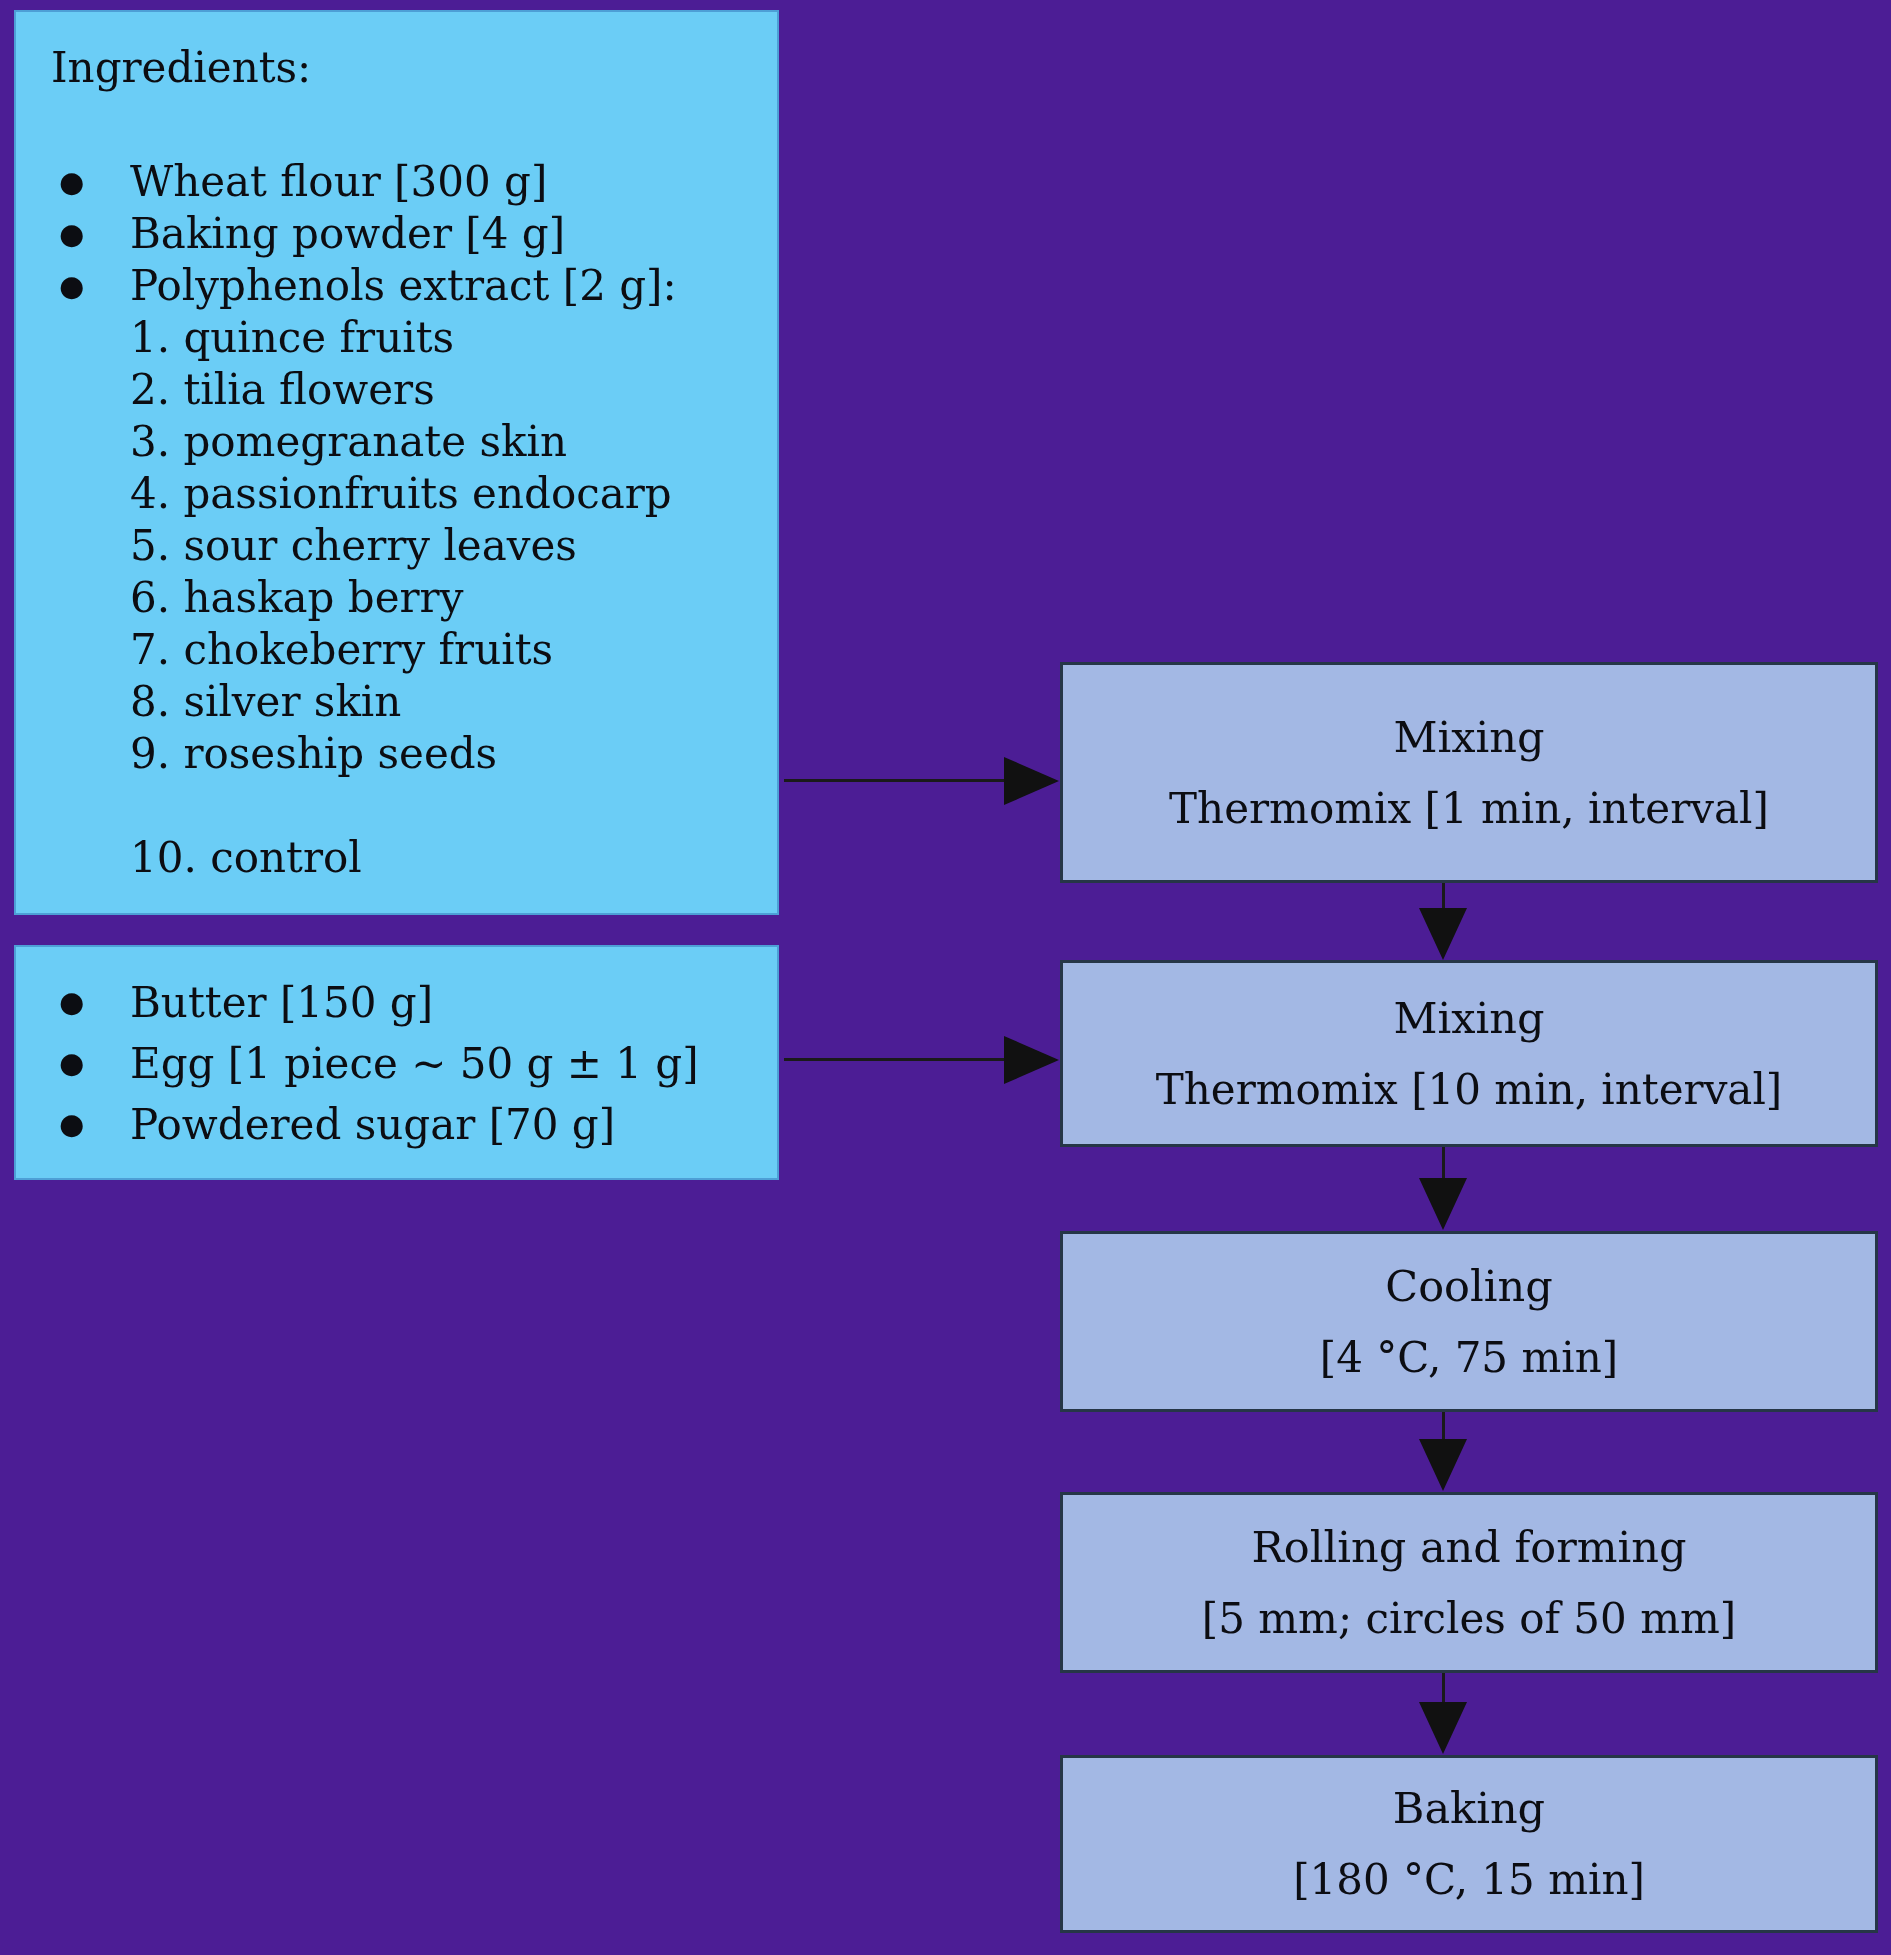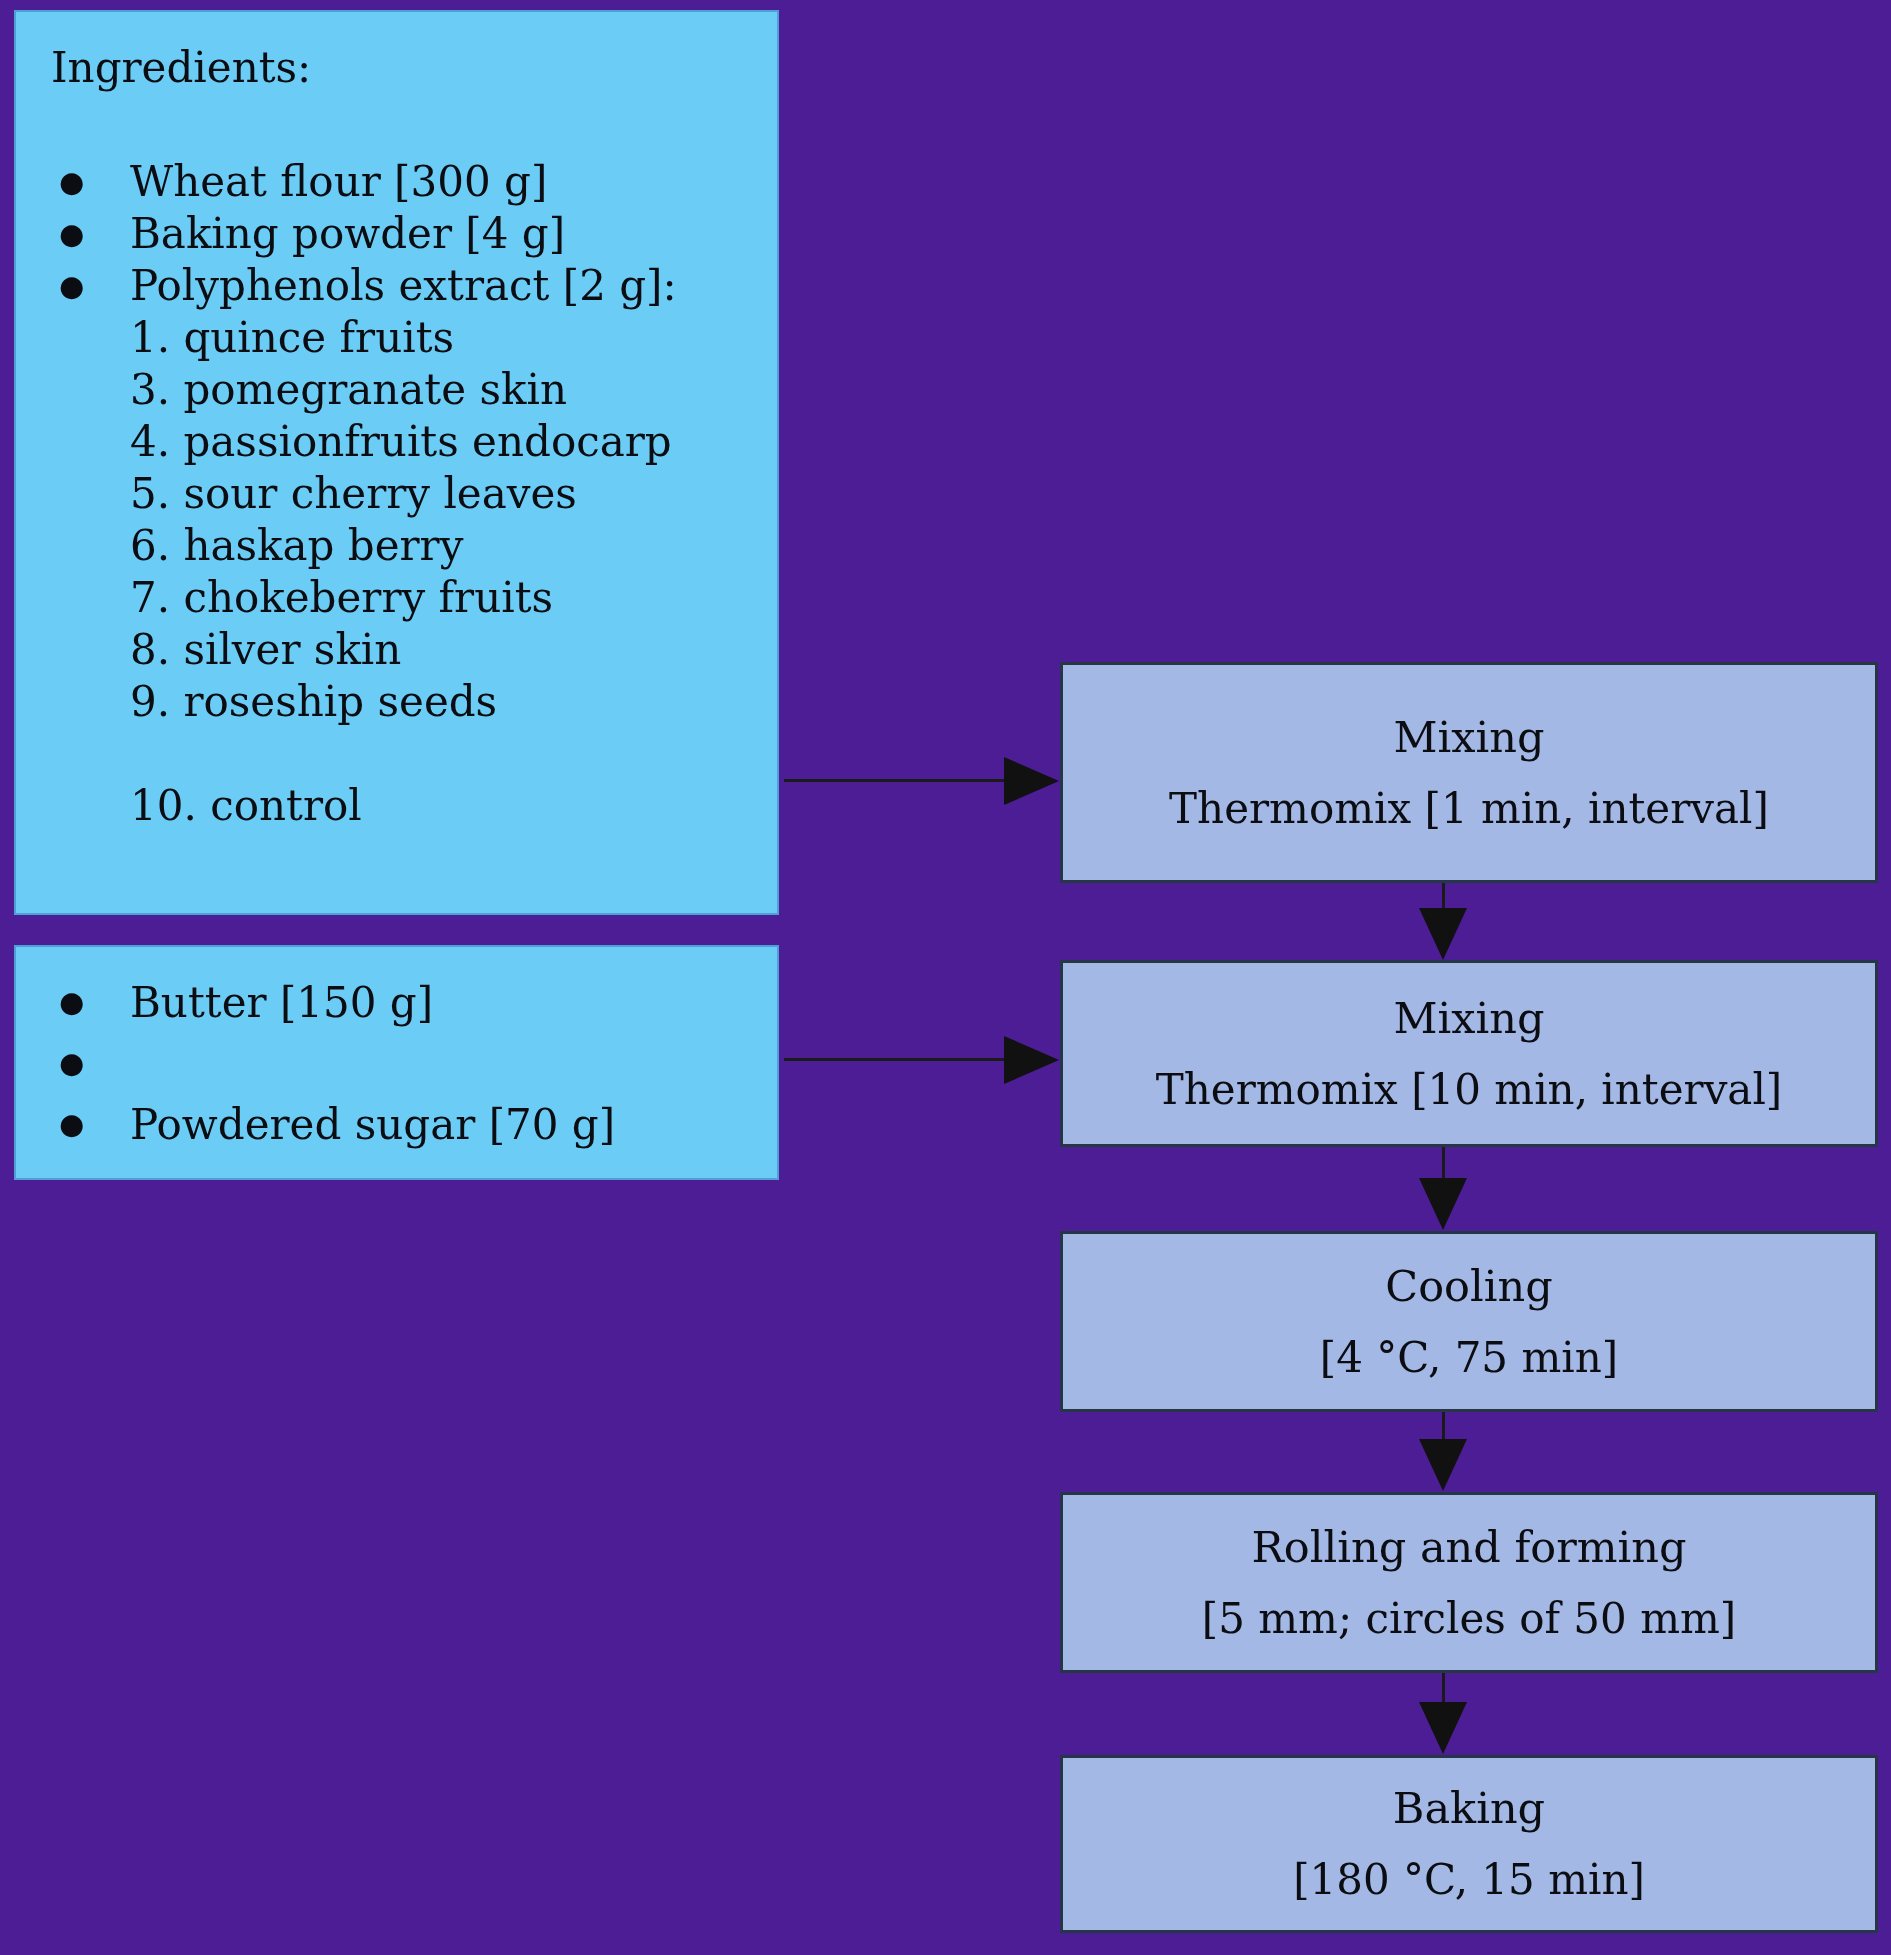--- a/index.html
+++ b/index.html
@@ -110,39 +110,41 @@
     <div class="line">
       <span class="dot">●</span>
       <span>Baking powder [4 g]</span>
     </div>
     <div class="line">
       <span class="dot">●</span>
       <span>Polyphenols extract [2 g]:</span>
     </div>
 
     <div class="line">1. quince fruits</div>
+    <div class="line">2. tilia flowers</div>
     <div class="line">3. pomegranate skin</div>
     <div class="line">4. passionfruits endocarp</div>
     <div class="line">5. sour cherry leaves</div>
     <div class="line">6. haskap berry</div>
     <div class="line">7. chokeberry fruits</div>
     <div class="line">8. silver skin</div>
     <div class="line">9. roseship seeds</div>
 
     <div class="spacer-b"></div>
     <div class="line">10. control</div>
   </section>
 
   <section class="ing-box ing-bottom">
     <div class="line">
       <span class="dot">●</span>
       <span>Butter [150 g]</span>
     </div>
     <div class="line">
       <span class="dot">●</span>
+      <span>Egg [1 piece ~ 50 g ± 1 g]</span>
     </div>
     <div class="line">
       <span class="dot">●</span>
       <span>Powdered sugar [70 g]</span>
     </div>
   </section>
 
   <section class="step" style="top:662px;height:221px;">
     <div class="step-title">Mixing</div>
     <div class="step-detail">Thermomix [1 min, interval]</div>

